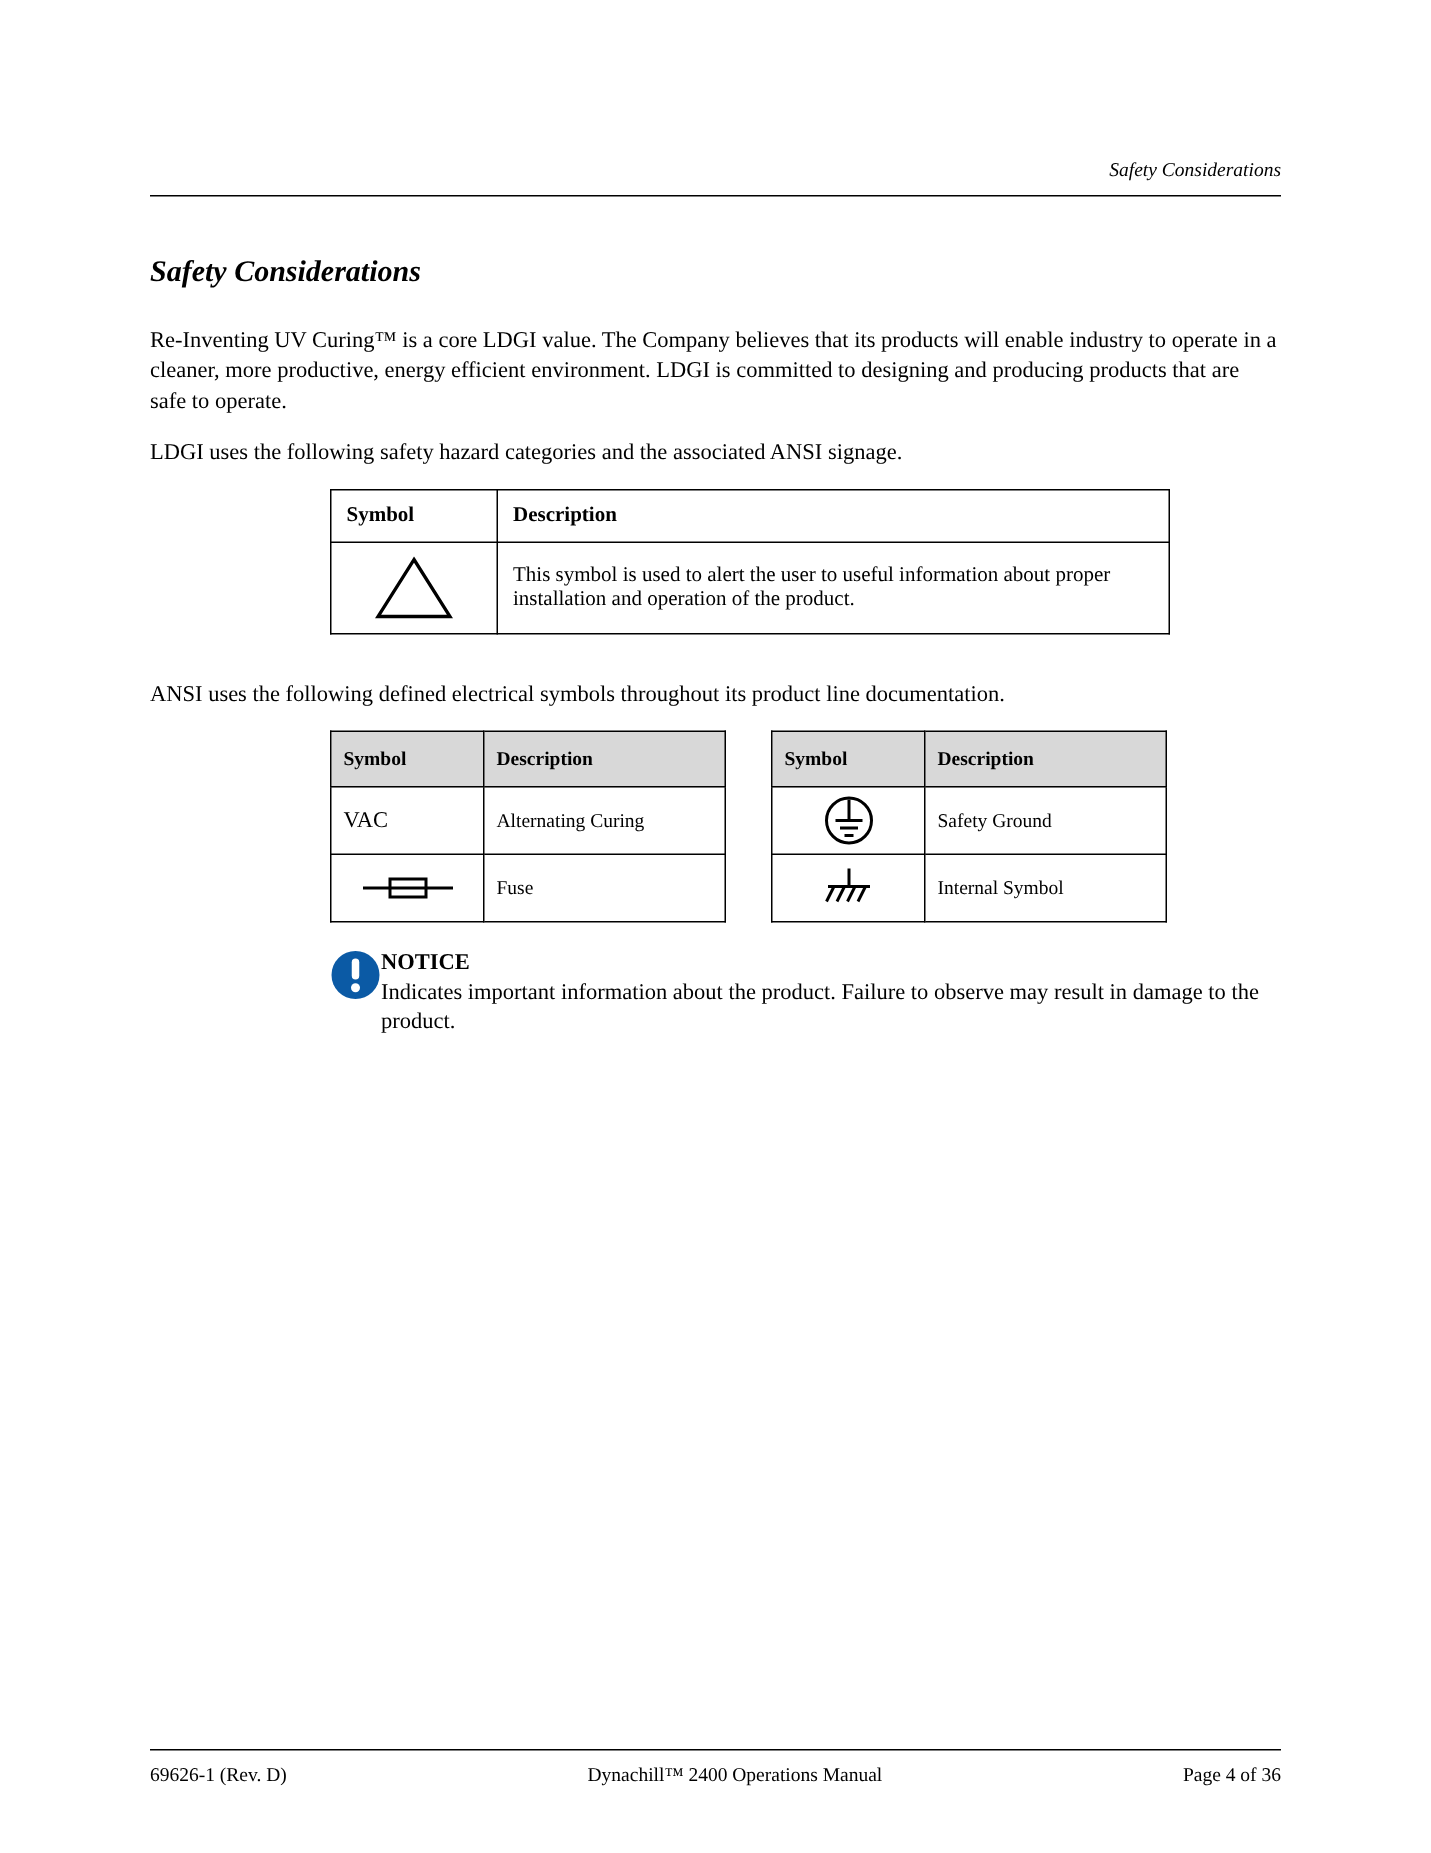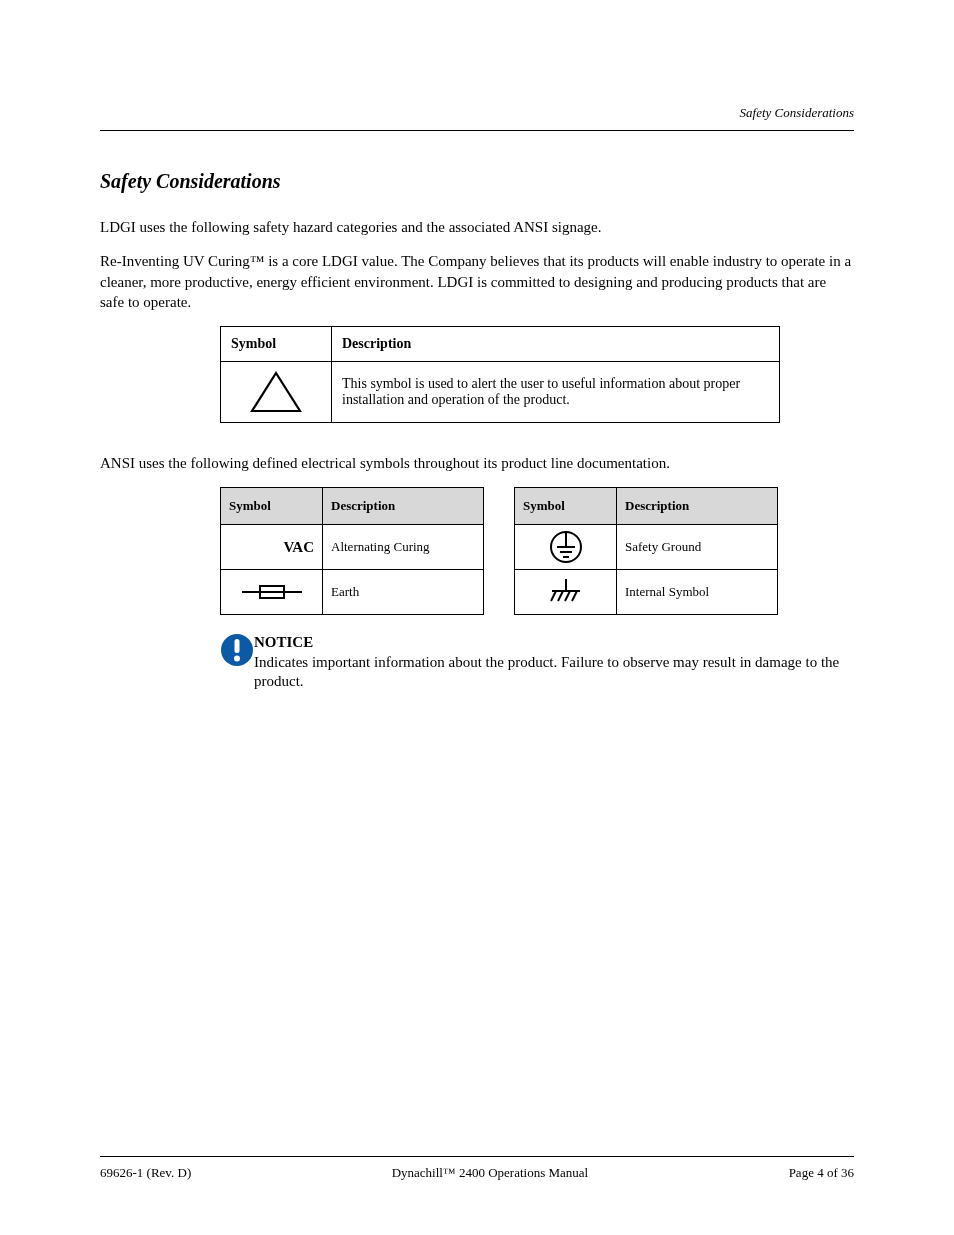--- a/index.html
+++ b/index.html
@@ -87,39 +87,39 @@
     border: 1px solid #000;
     font-family: "Times New Roman", Times, serif;
     font-size: 13px;
     text-align: left;
     vertical-align: middle;
     padding: 4px 8px;
     height: 28px;
   }
   table.half th { background: #d8d8d8; font-weight: bold; }
   table.half th.symcol { width: 85px; }
-  table.half td.symcell { width: 85px; text-align: right; height: 36px; font-weight: bold; }
+  table.half td.symcell { width: 85px; text-align: left; height: 36px; }
   .notice-row {
     display: flex;
     align-items: flex-start;
     margin-top: 18px;
     font-family: "Times New Roman", Times, serif;
     font-size: 15px;
     line-height: 1.3;
   }
   .notice-row .excl-icon {
     flex: 0 0 auto;
     width: 34px;
     height: 34px;
   }
   .footer {
     position: absolute;
     left: 100px;
     right: 100px;
-    bottom: 54px;
+    bottom: 44px;
   }
   .footer-line {
     border-top: 1px solid #000;
     margin-bottom: 8px;
   }
   .footer-row {
     display: flex;
     justify-content: space-between;
     font-family: "Times New Roman", Times, serif;
     font-size: 13px;
@@ -131,22 +131,22 @@
 </head>
 <body>
 
 <div class="page">
 
   <div class="header-label">Safety Considerations</div>
   <div class="header-line"></div>
 
   <div class="content">
     <h1 class="section-title">Safety Considerations</h1>
+    <p>Re-Inventing UV Curing™ is a core LDGI value. The Company believes that its products will enable industry to operate in a cleaner, more productive, energy efficient environment. LDGI is committed to designing and producing products that are safe to operate.</p>
     <p>LDGI uses the following safety hazard categories and the associated ANSI signage.</p>
-    <p>Re-Inventing UV Curing™ is a core LDGI value. The Company believes that its products will enable industry to operate in a cleaner, more productive, energy efficient environment. LDGI is committed to designing and producing products that are safe to operate.</p>
 
     <div class="tables-block">
 
       <table class="full">
         <tbody>
             <tr>
           <th class="symcol">Symbol</th>
           <th>Description</th>
         </tr>
         <tr>
@@ -176,21 +176,21 @@
           </tr>
           <tr>
             <td class="symcell">
               <svg width="64" height="20" viewBox="0 0 64 20">
                 <line x1="2" y1="10" x2="20" y2="10" stroke="#000" stroke-width="2"></line>
                 <rect x="20" y="4" width="24" height="12" fill="none" stroke="#000" stroke-width="2"></rect>
                 <line x1="20" y1="10" x2="44" y2="10" stroke="#000" stroke-width="2"></line>
                 <line x1="44" y1="10" x2="62" y2="10" stroke="#000" stroke-width="2"></line>
               </svg>
             </td>
-            <td>Earth</td>
+            <td>Fuse</td>
           </tr>
         </tbody>
           </table>
 
         <table class="half">
           <tbody>
               <tr>
             <th class="symcol">Symbol</th>
             <th>Description</th>
           </tr>

